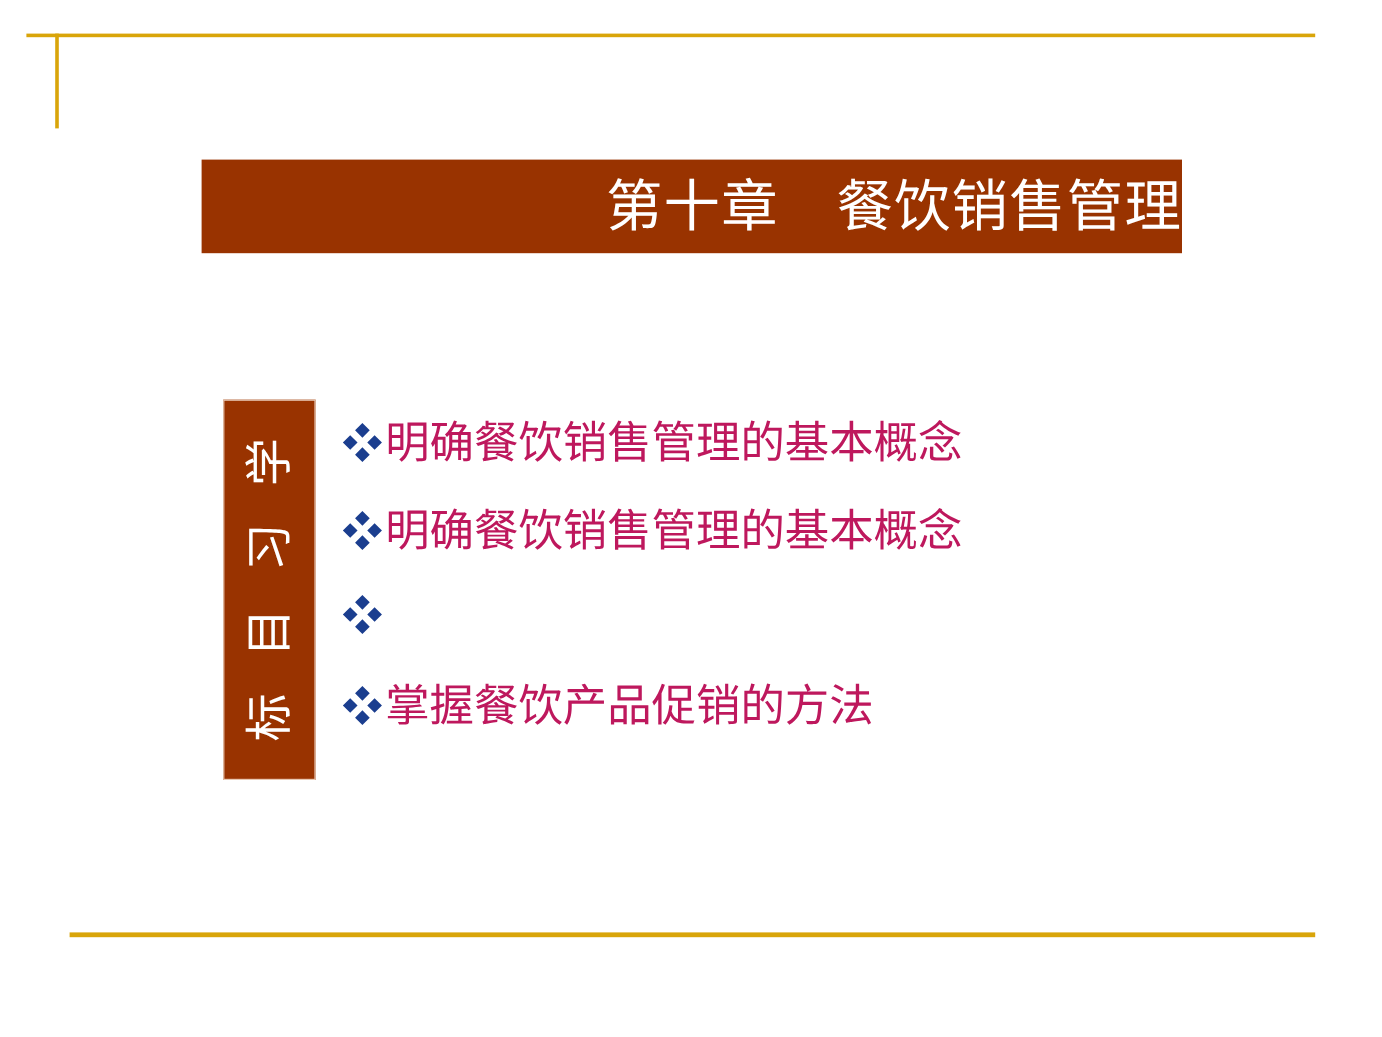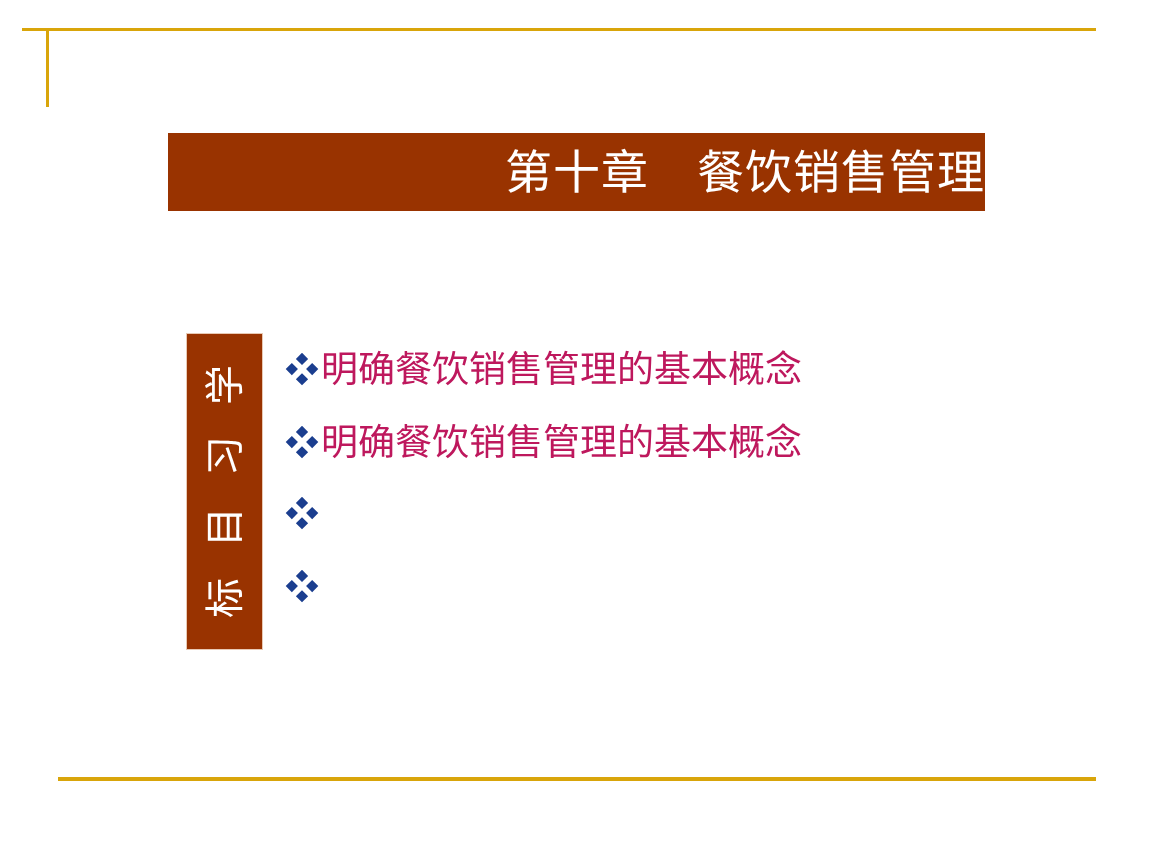--- a/index.html
+++ b/index.html
@@ -158,18 +158,19 @@
         <span class="obj-bullet">❖</span>
         <span class="obj-label">明确餐饮销售管理的基本概念</span>
       </div>
 
       <div class="obj-item">
         <span class="obj-bullet">❖</span>
       </div>
 
       <div class="obj-item">
         <span class="obj-bullet">❖</span>
+        <span class="obj-label">掌握餐饮产品促销的方法</span>
       </div>
 
     </div>
   </div>
 
 </div>
 
 </body></html>

